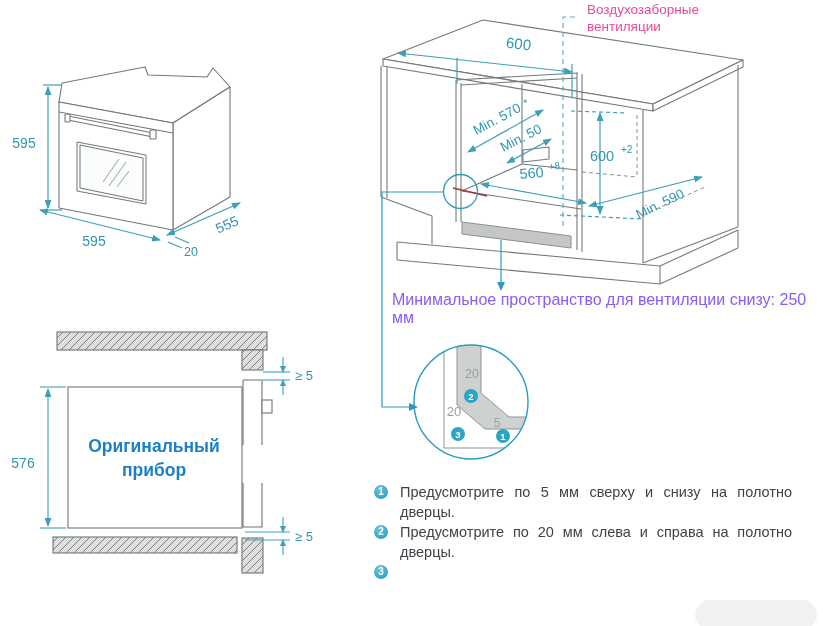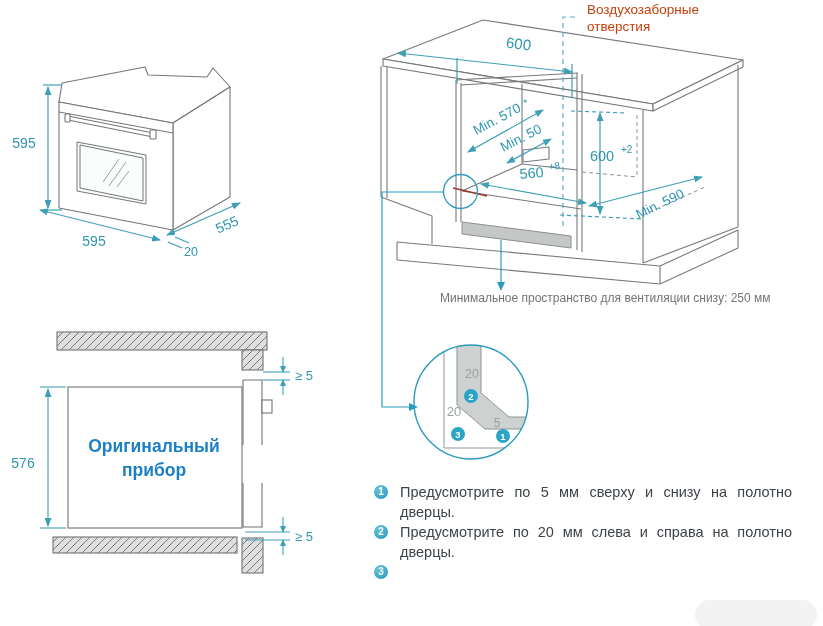--- a/index.html
+++ b/index.html
@@ -1,20 +1,20 @@
 <!DOCTYPE html>
 <html><head>
 <meta charset="utf-8">
 <style>
   html,body{margin:0;padding:0;background:#ffffff;}
   .stage{position:relative;width:823px;height:626px;background:#fff;overflow:hidden;
          font-family:"Liberation Sans",sans-serif;}
   .abs{position:absolute;}
-  .air-label{color:#c2410c;font-size:13.5px;line-height:17px;font-weight:500;}
-  .vent-note{color:#737373;font-size:12px;margin-left:48px;}
+  .air-label{color:#ec4899;font-size:13.5px;line-height:17px;font-weight:500;}
+  .vent-note{color:#8b5cf6;font-size:16px;}
   .inst-list{width:418px;}
   .inst-item{position:relative;padding-left:26px;color:#3d4348;font-size:14.5px;
              line-height:20px;text-align:justify;}
   .badge{position:absolute;left:0;top:3px;width:14px;height:14px;border-radius:50%;
          background:radial-gradient(circle at 35% 28%, #6cc4da, #2397bb);
          color:#fff;font-size:10px;font-weight:bold;display:flex;align-items:center;
          justify-content:center;}
   .watermark{background:#ededed;border-radius:16px;opacity:.75;}
   svg text{font-family:"Liberation Sans",sans-serif;}
   .dimtxt{fill:#2f96b0;}
@@ -180,21 +180,21 @@
     <text class="dimtxt" x="148" y="142" font-size="13.5" text-anchor="middle" transform="rotate(-27 148 142)">Min. 50</text>
     <text class="dimtxt" x="157" y="178" font-size="14.5" text-anchor="middle" transform="rotate(-5 157 178)">560</text>
     <text class="dimtxt" x="174" y="170" font-size="10" text-anchor="start" transform="rotate(-5 174 170)">+8</text>
     <text class="dimtxt" x="227" y="161" font-size="14.5" text-anchor="middle">600</text>
     <text class="dimtxt" x="246" y="153" font-size="10" text-anchor="start">+2</text>
     <text class="dimtxt" x="287" y="208" font-size="13.5" text-anchor="middle" transform="rotate(-26 287 208)">Min. 590</text>
   </svg>
 
   <div class="abs air-label" style="left:587px;top:1px;">
     <div>Воздухозаборные</div>
-    <div>отверстия</div>
+    <div>вентиляции</div>
   </div>
 
   <div class="abs vent-note" style="left:392px;top:291px;">Минимальное пространство для вентиляции снизу: 250 мм</div>
 
   <svg class="abs" style="left:0;top:315px;" width="340" height="285" viewBox="0 0 340 285">
     <defs>
       <pattern id="hA" patternUnits="userSpaceOnUse" width="8" height="8">
         <rect width="8" height="8" fill="#dedede"></rect>
         <path d="M0,8 L8,0" stroke="#777c7e" stroke-width="1"></path>
       </pattern>

